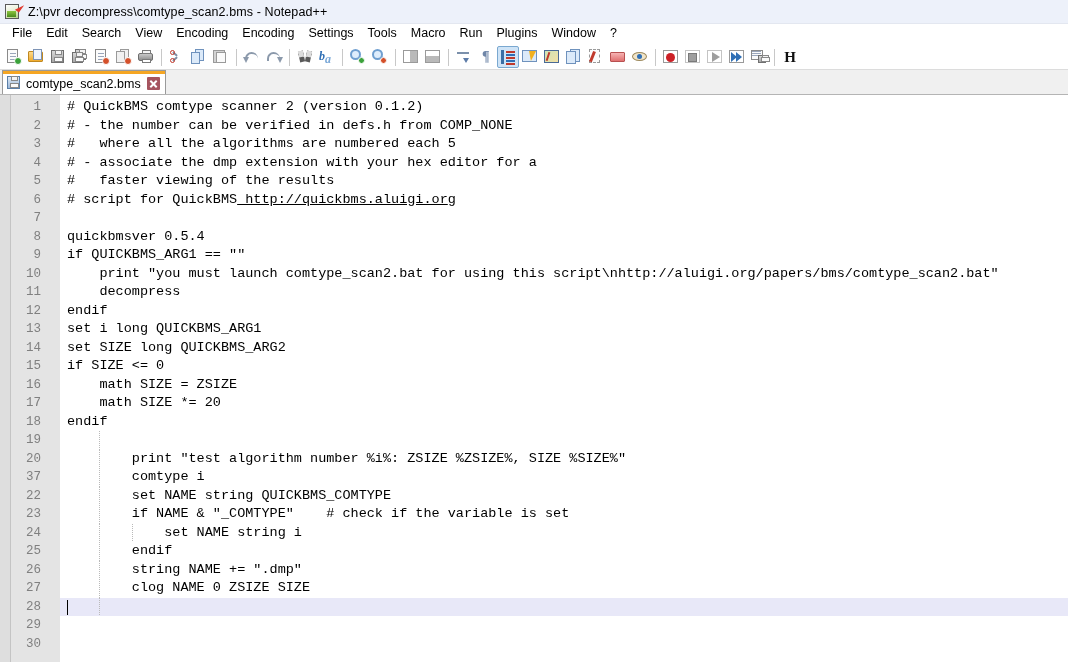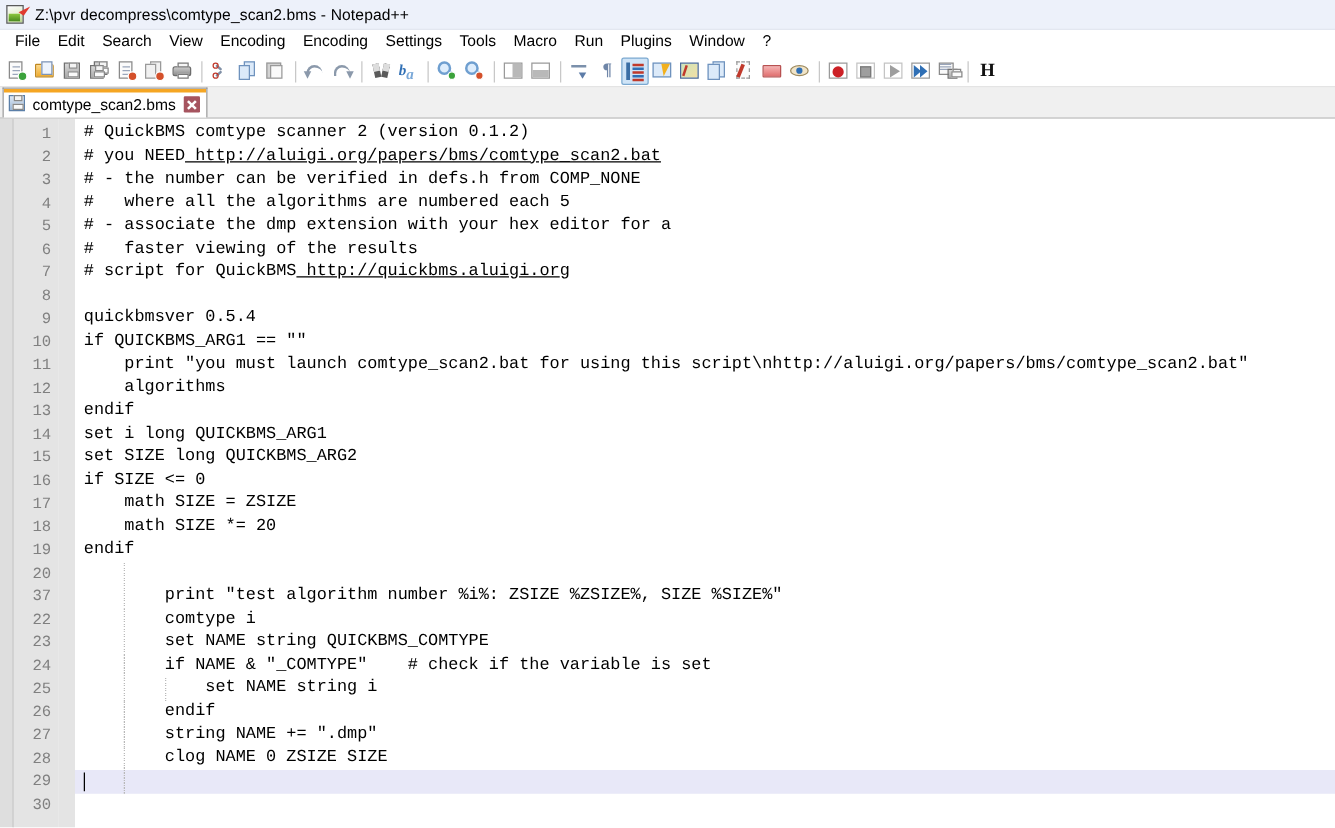--- a/index.html
+++ b/index.html
@@ -678,31 +678,30 @@
         <div class="ln">25</div>
         <div class="ln">26</div>
         <div class="ln">27</div>
         <div class="ln">28</div>
         <div class="ln">29</div>
         <div class="ln">30</div>
       </div>
     <div class="fold-margin"></div>
     <div class="code-area" id="code">
         <div class="cl"><span># QuickBMS comtype scanner 2 (version 0.1.2)</span></div>
-        <div class="cl"><span># you NEED</span><span class="url"> http://aluigi.org/papers/bms/comtype_scan2.bat</span><span></span></div>
         <div class="cl"><span># - the number can be verified in defs.h from COMP_NONE</span></div>
         <div class="cl"><span>#   where all the algorithms are numbered each 5</span></div>
         <div class="cl"><span># - associate the dmp extension with your hex editor for a</span></div>
         <div class="cl"><span>#   faster viewing of the results</span></div>
         <div class="cl"><span># script for QuickBMS</span><span class="url"> http://quickbms.aluigi.or</span><span>g</span></div>
         <div class="cl"><span></span></div>
         <div class="cl"><span>quickbmsver 0.5.4</span></div>
         <div class="cl"><span>if QUICKBMS_ARG1 == ""</span></div>
         <div class="cl"><span>    print "you must launch comtype_scan2.bat for using this script\nhttp://aluigi.org/papers/bms/comtype_scan2.bat"</span></div>
-        <div class="cl"><span>    algorithms</span></div>
+        <div class="cl"><span>    decompress</span></div>
         <div class="cl"><span>endif</span></div>
         <div class="cl"><span>set i long QUICKBMS_ARG1</span></div>
         <div class="cl"><span>set SIZE long QUICKBMS_ARG2</span></div>
         <div class="cl"><span>if SIZE &lt;= 0</span></div>
         <div class="cl"><span>    math SIZE = ZSIZE</span></div>
         <div class="cl"><span>    math SIZE *= 20</span></div>
         <div class="cl"><span>endif</span></div>
         <div class="cl"><div class="ig" style="left: 39.4px;"></div><span></span></div>
         <div class="cl"><div class="ig" style="left: 39.4px;"></div><span>        print "test algorithm number %i%: ZSIZE %ZSIZE%, SIZE %SIZE%"</span></div>
         <div class="cl"><div class="ig" style="left: 39.4px;"></div><span>        comtype i</span></div>

